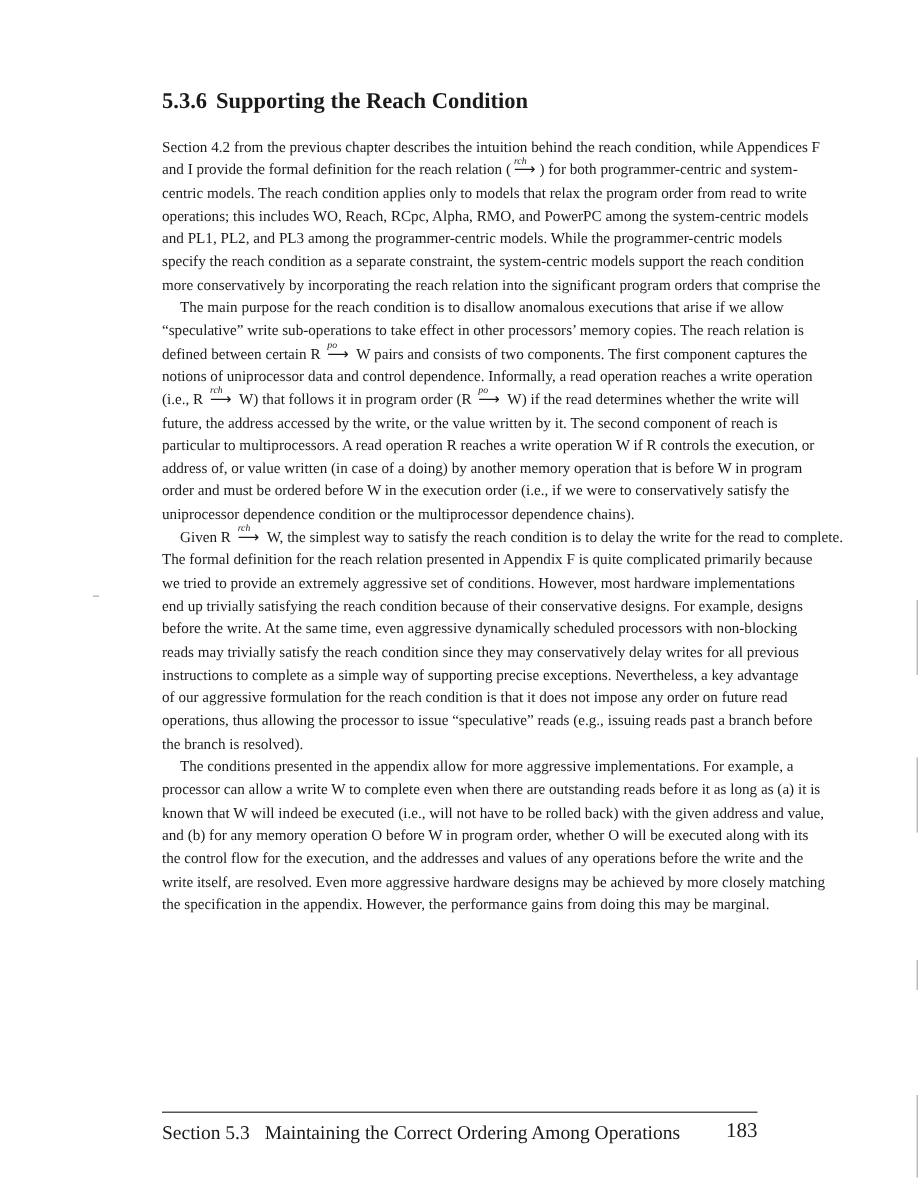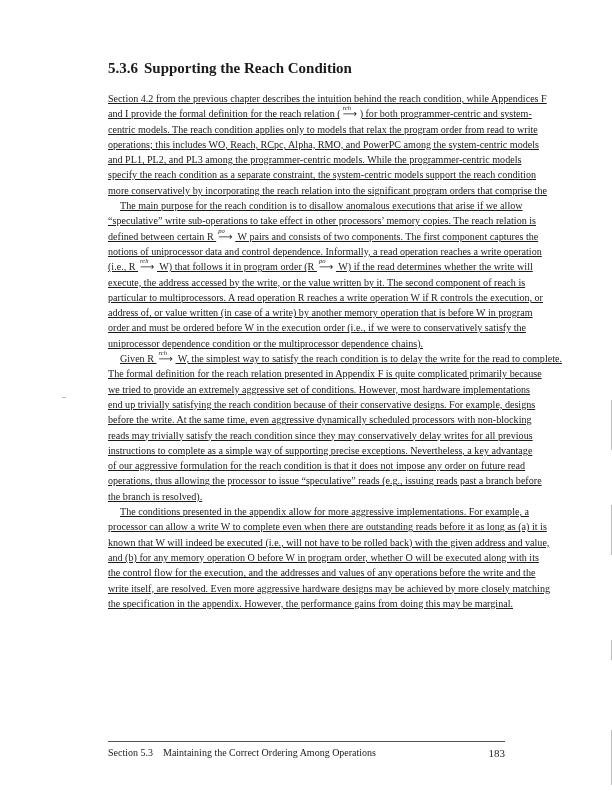--- a/index.html
+++ b/index.html
@@ -1,30 +1,30 @@
 <!DOCTYPE html>
 <html><head>
 <meta charset="utf-8">
 <style>
   html, body { margin: 0; padding: 0; background: #ffffff; }
   body { width: 612px; height: 791px; position: relative; overflow: hidden;
          font-family: "Liberation Serif", serif; color: #1a1a1a; }
   .heading { position: absolute; left: 108px; top: 60px; font-size: 15px; font-weight: bold; white-space: nowrap; }
   .heading .num { display: inline-block; width: 36px; }
-  .body { position: absolute; left: 108px; top: 91px; width: 397px; font-size: 10.1px; line-height: 15.3px; text-decoration: underline; }
+  .body { position: absolute; left: 108px; top: 91px; width: 397px; font-size: 10.1px; line-height: 15.3px; }
   .line { display: block; white-space: nowrap; text-align: justify; text-align-last: justify; height: 15.3px; }
   .line.last { text-align-last: left; }
   .line.indent { padding-left: 12px; }
   .rel { display: inline-block; position: relative; width: 15px; text-align: center; margin: 0 2px; }
   .rel .lbl { position: absolute; left: 0; right: 0; top: -6px; font-size: 6.5px; font-style: italic; }
   .rel .arr { font-size: 10px; }
   .footer-rule { position: absolute; left: 108px; top: 741px; width: 397px; height: 0; border-top: 1px solid #555; }
-  .footer-left { position: absolute; left: 108px; top: 747px; font-size: 10px; white-space: nowrap; }
+  .footer-left { position: absolute; left: 108px; top: 747px; font-size: 13px; white-space: nowrap; }
   .footer-left .sec { margin-right: 10px; }
-  .footer-right { position: absolute; right: 107px; top: 747px; font-size: 11px; }
+  .footer-right { position: absolute; right: 107px; top: 747px; font-size: 14px; }
   .scan-mark { position: absolute; background: #bbb; }
 </style>
 </head>
 <body>
 
 <div class="heading">
   <span class="num">5.3.6</span><span>Supporting the Reach Condition</span>
 </div>
 
 <div class="body" id="body">
@@ -33,23 +33,23 @@
     <span class="line">centric models. The reach condition applies only to models that relax the program order from read to write</span>
     <span class="line">operations; this includes WO, Reach, RCpc, Alpha, RMO, and PowerPC among the system-centric models</span>
     <span class="line">and PL1, PL2, and PL3 among the programmer-centric models.  While the programmer-centric models</span>
     <span class="line">specify the reach condition as a separate constraint, the system-centric models support the reach condition</span>
     <span class="line">more conservatively by incorporating the reach relation into the significant program orders that comprise the</span>
     <span class="line indent">The main purpose for the reach condition is to disallow anomalous executions that arise if we allow</span>
     <span class="line">“speculative” write sub-operations to take effect in other processors’ memory copies.  The reach relation is</span>
     <span class="line">defined between certain R <span class="rel"><span class="lbl">po</span><span class="arr">⟶</span></span> W pairs and consists of two components.  The first component captures the</span>
     <span class="line">notions of uniprocessor data and control dependence.  Informally, a read operation reaches a write operation</span>
     <span class="line">(i.e., R <span class="rel"><span class="lbl">rch</span><span class="arr">⟶</span></span> W) that follows it in program order (R <span class="rel"><span class="lbl">po</span><span class="arr">⟶</span></span> W) if the read determines whether the write will</span>
-    <span class="line">execute, the address accessed by the write, or the value written by it.  The second component of reach is</span>
+    <span class="line">future, the address accessed by the write, or the value written by it.  The second component of reach is</span>
     <span class="line">particular to multiprocessors. A read operation R reaches a write operation W if R controls the execution, or</span>
-    <span class="line">address of, or value written (in case of a write) by another memory operation that is before W in program</span>
+    <span class="line">address of, or value written (in case of a doing) by another memory operation that is before W in program</span>
     <span class="line">order and must be ordered before W in the execution order (i.e., if we were to conservatively satisfy the</span>
     <span class="line last">uniprocessor dependence condition or the multiprocessor dependence chains).</span>
     <span class="line indent">Given R <span class="rel"><span class="lbl">rch</span><span class="arr">⟶</span></span> W, the simplest way to satisfy the reach condition is to delay the write for the read to complete.</span>
     <span class="line">The formal definition for the reach relation presented in Appendix F is quite complicated primarily because</span>
     <span class="line">we tried to provide an extremely aggressive set of conditions.  However, most hardware implementations</span>
     <span class="line">end up trivially satisfying the reach condition because of their conservative designs.  For example, designs</span>
     <span class="line">before the write.  At the same time, even aggressive dynamically scheduled processors with non-blocking</span>
     <span class="line">reads may trivially satisfy the reach condition since they may conservatively delay writes for all previous</span>
     <span class="line">instructions to complete as a simple way of supporting precise exceptions.  Nevertheless, a key advantage</span>
     <span class="line">of our aggressive formulation for the reach condition is that it does not impose any order on future read</span>

